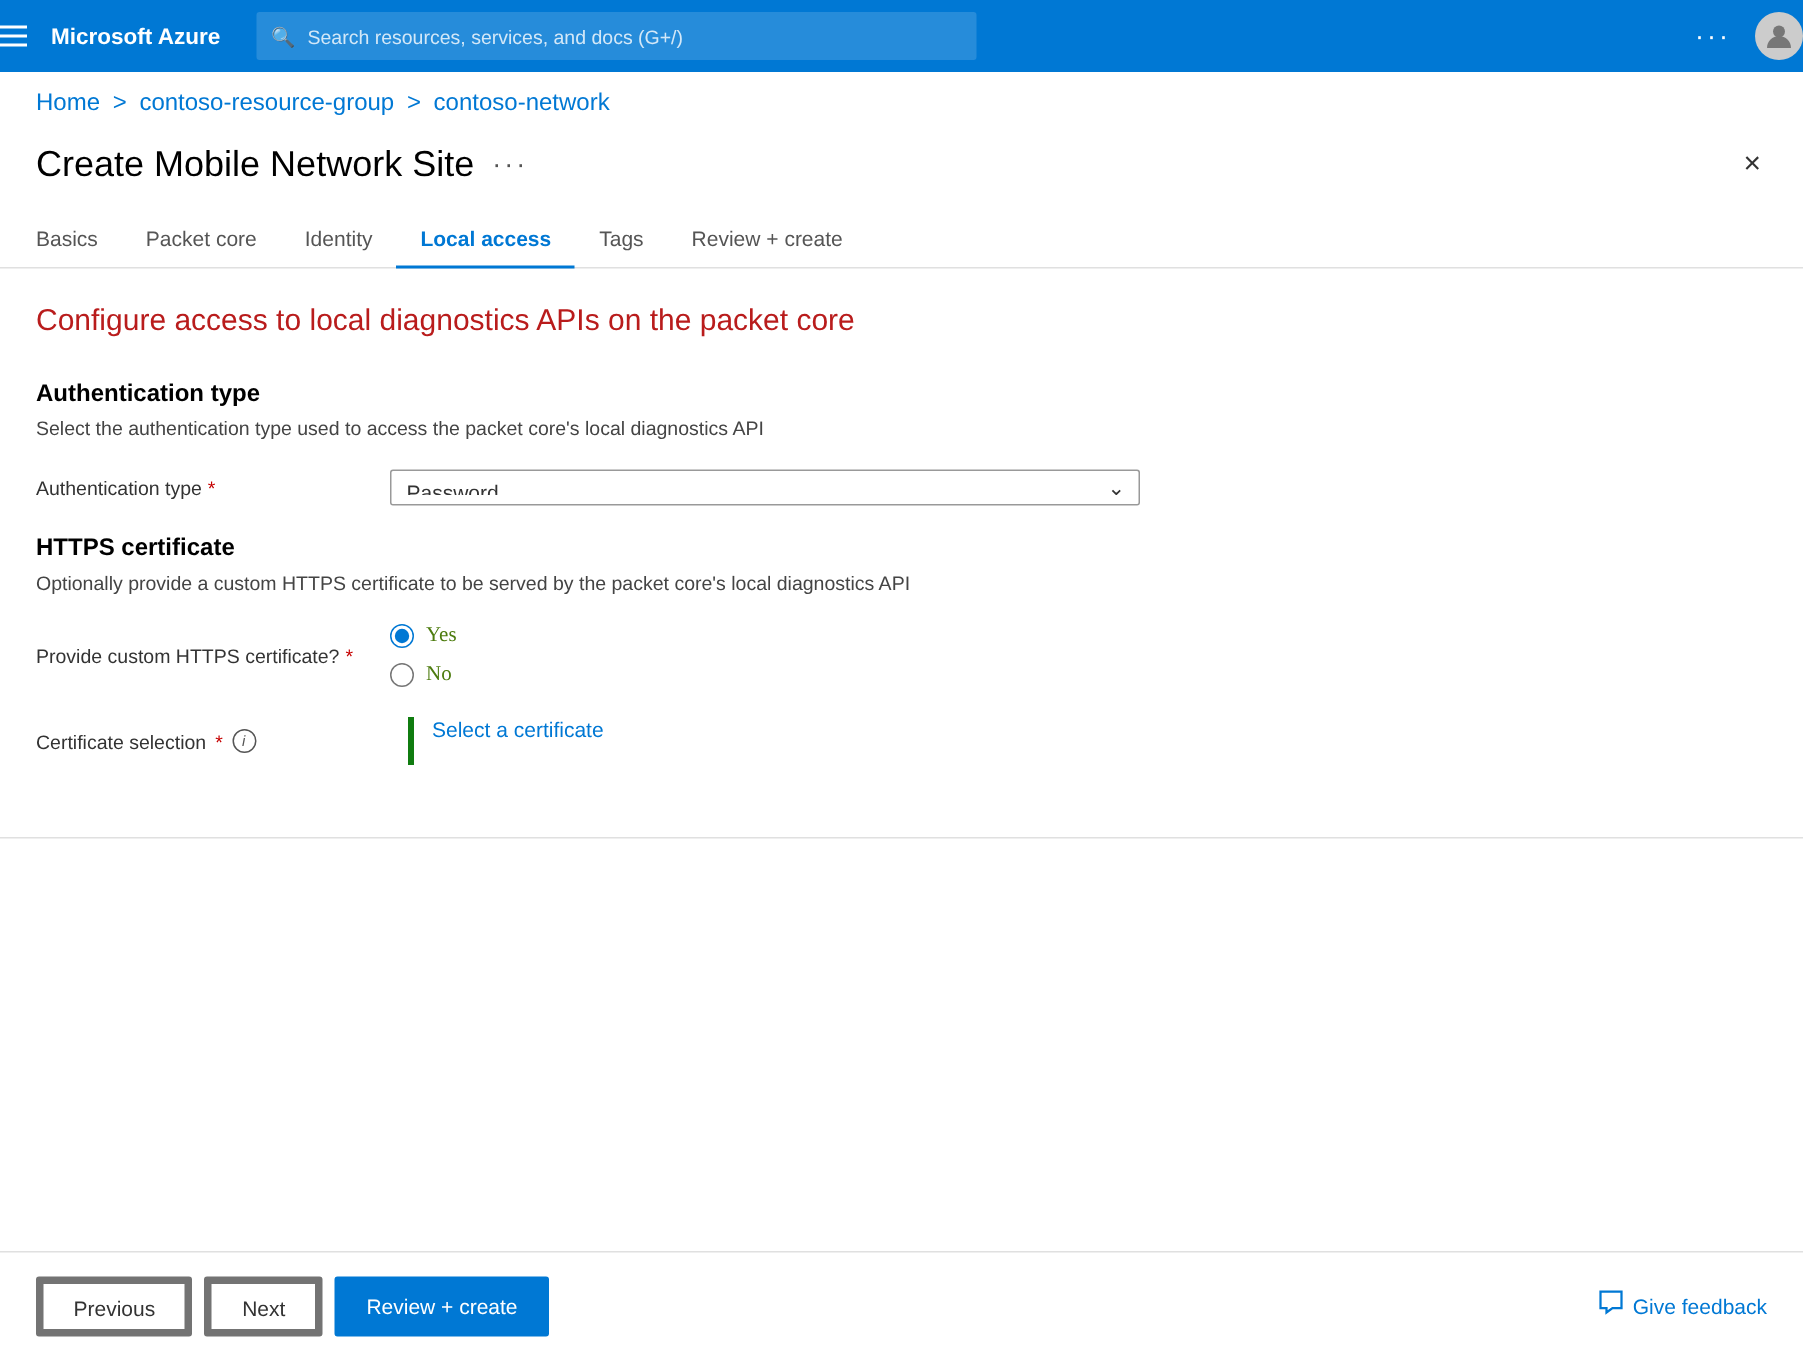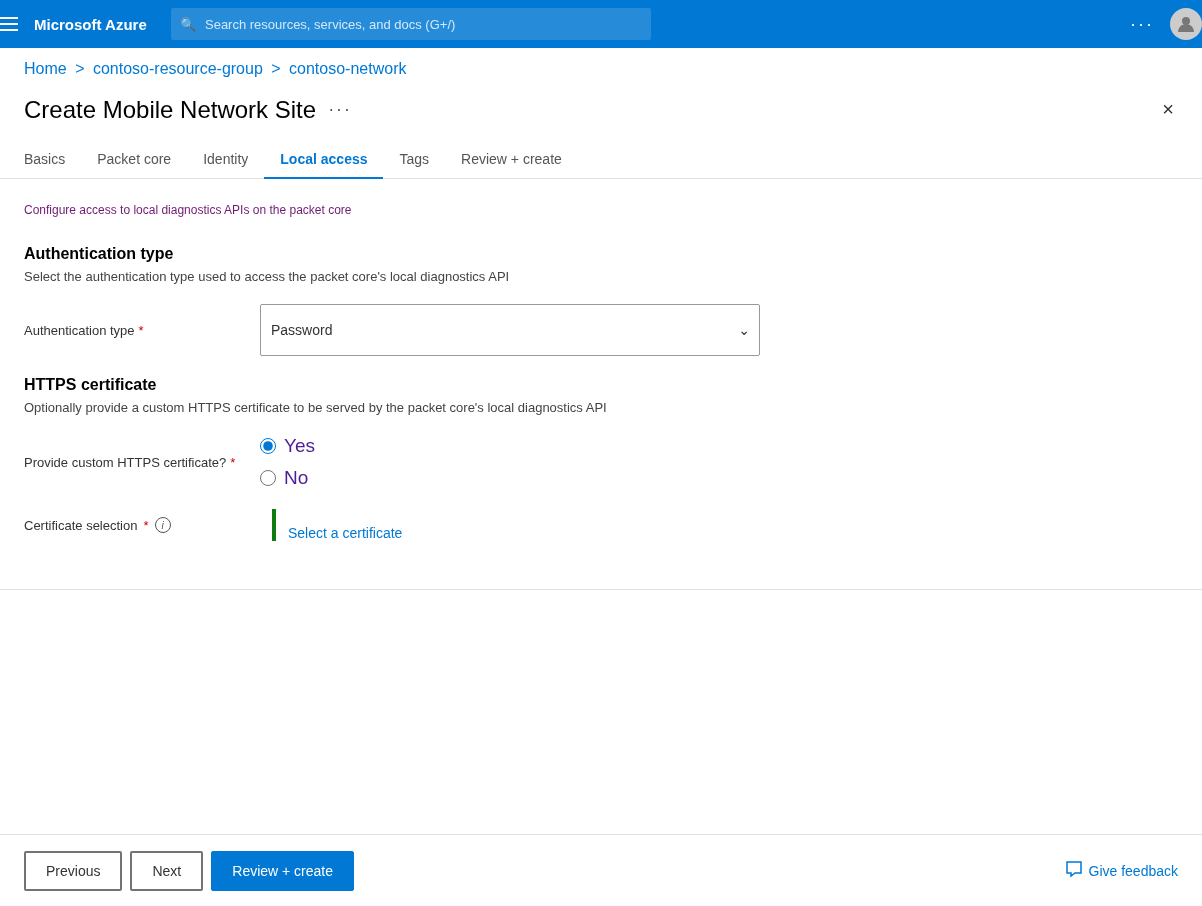--- a/index.html
+++ b/index.html
@@ -133,22 +133,22 @@
       color: #0078d4;
       border-bottom: 2px solid #0078d4;
       font-weight: 600;
     }
 
     
     .content {
       padding: 24px 24px;
     }
     .section-description {
-      font-size: 12px;
-      color: #701a75;
+      font-size: 20px;
+      color: #b91c1c;
       margin-bottom: 28px;
     }
 
     
     .section-heading {
       font-size: 16px;
       font-weight: 600;
       color: #000;
       margin-bottom: 6px;
       margin-top: 8px;
@@ -186,21 +186,21 @@
     }
     .select-wrapper select {
       width: 100%;
       padding: 6px 32px 6px 10px;
       border: 1px solid #999;
       border-radius: 2px;
       font-size: 14px;
       appearance: none;
       background: white;
       cursor: pointer;
-      height: 52px;
+      height: 24px;
       color: #333;
     }
     .select-chevron {
       position: absolute;
       right: 10px;
       top: 50%;
       transform: translateY(-50%);
       pointer-events: none;
       color: #333;
     }
@@ -215,21 +215,21 @@
       display: flex;
       align-items: center;
       gap: 8px;
       cursor: pointer;
     }
     .radio-item input[type="radio"] {
       width: 16px; height: 16px;
       accent-color: #0078d4;
       cursor: pointer;
     }
-    .radio-label { font-size: 19px; color: #4c1d95; }
+    .radio-label { font-size: 14px; color: #4d7c0f; font-family: Liberation Serif, serif; }
 
     
     .cert-row {
       display: flex;
       align-items: center;
       margin-top: 16px;
       gap: 28px;
     }
     .cert-label {
       min-width: 220px;
@@ -246,21 +246,21 @@
       display: inline-flex;
       align-items: center;
       justify-content: center;
       font-size: 10px;
       font-style: italic;
       color: #555;
       cursor: help;
     }
     .cert-select-link {
       display: flex;
-      align-items: flex-end;
+      align-items: flex-start;
       gap: 0;
     }
     .cert-bar {
       width: 4px;
       height: 32px;
       background: #107c10;
       margin-right: 12px;
     }
     .cert-link {
       color: #0078d4;
@@ -293,21 +293,21 @@
     .btn {
       padding: 8px 20px;
       font-size: 14px;
       border-radius: 2px;
       cursor: pointer;
       font-family: inherit;
       height: 40px;
     }
     .btn-outline {
       background: white;
-      border: 2px solid #737373;
+      border: 5px solid #737373;
       color: #333;
     }
     .btn-primary {
       background: #0078d4;
       border: 1px solid #0078d4;
       color: white;
     }
 
     .footer-right {
       margin-left: auto;

